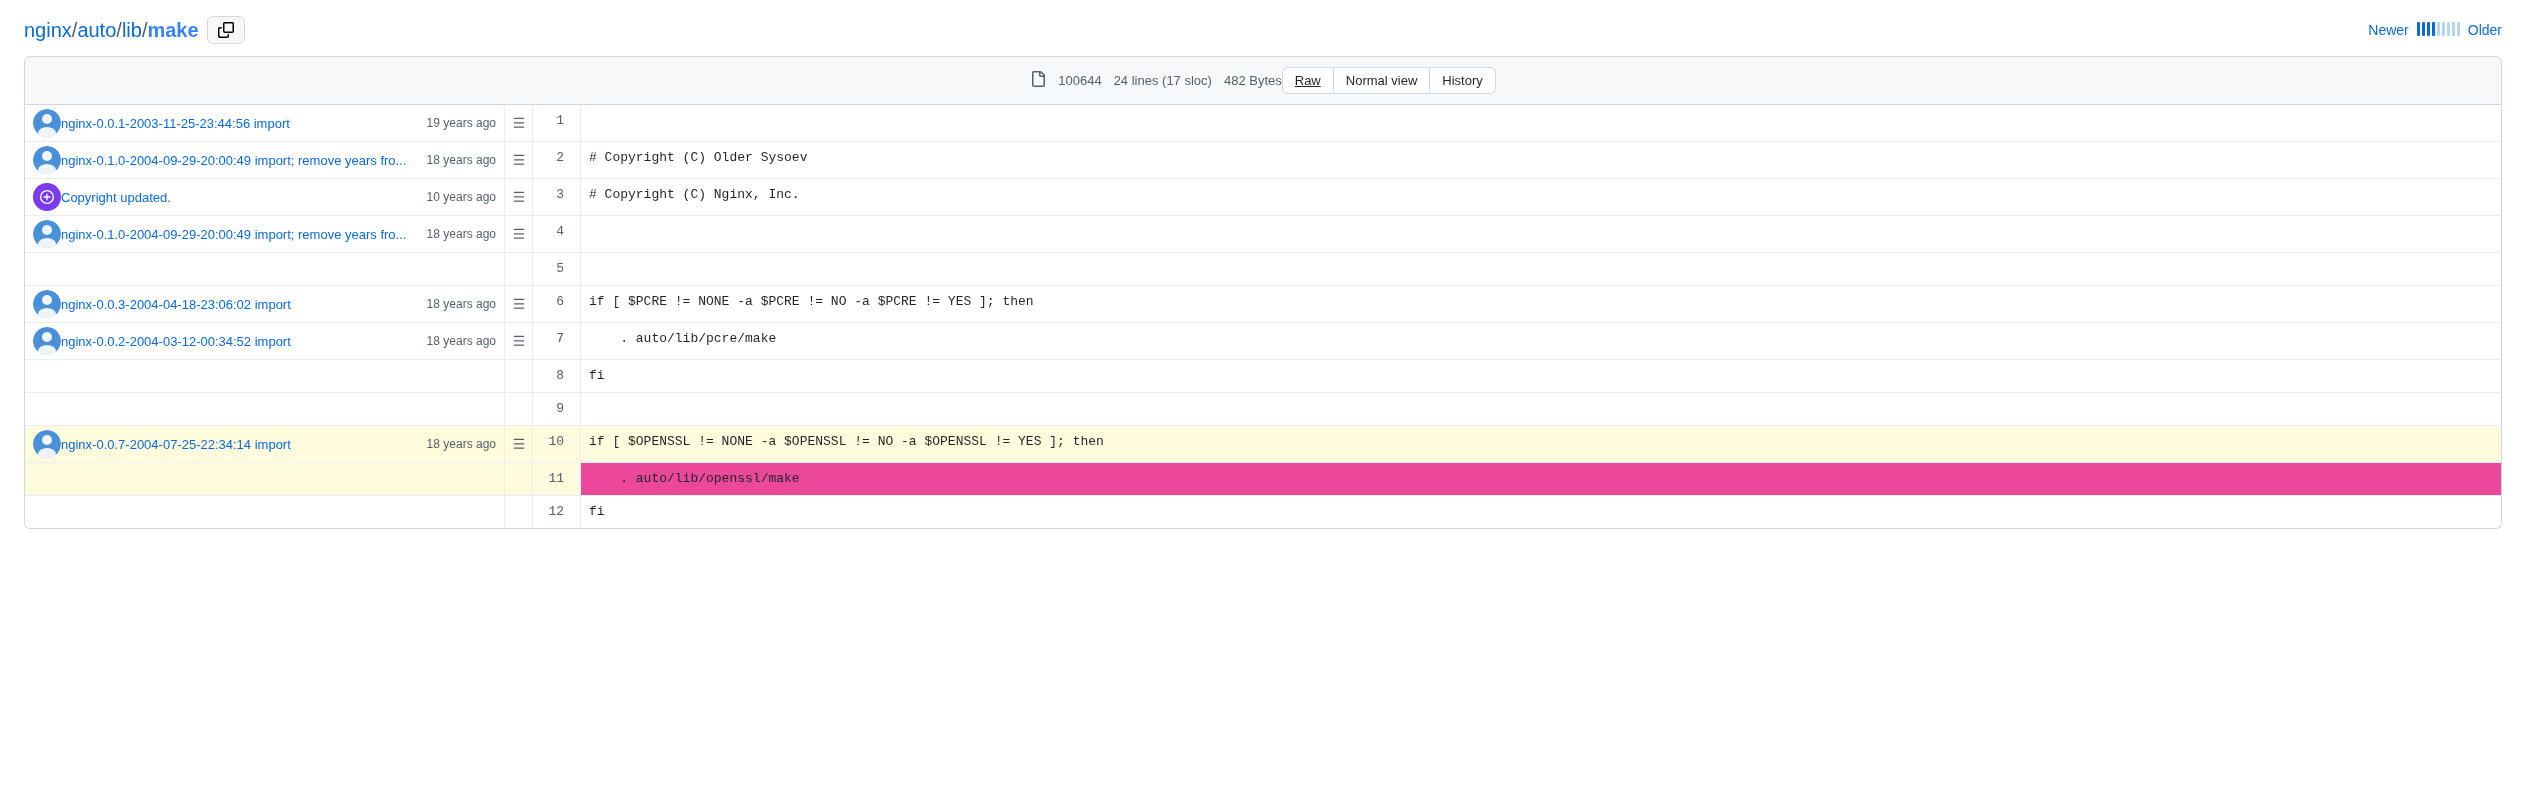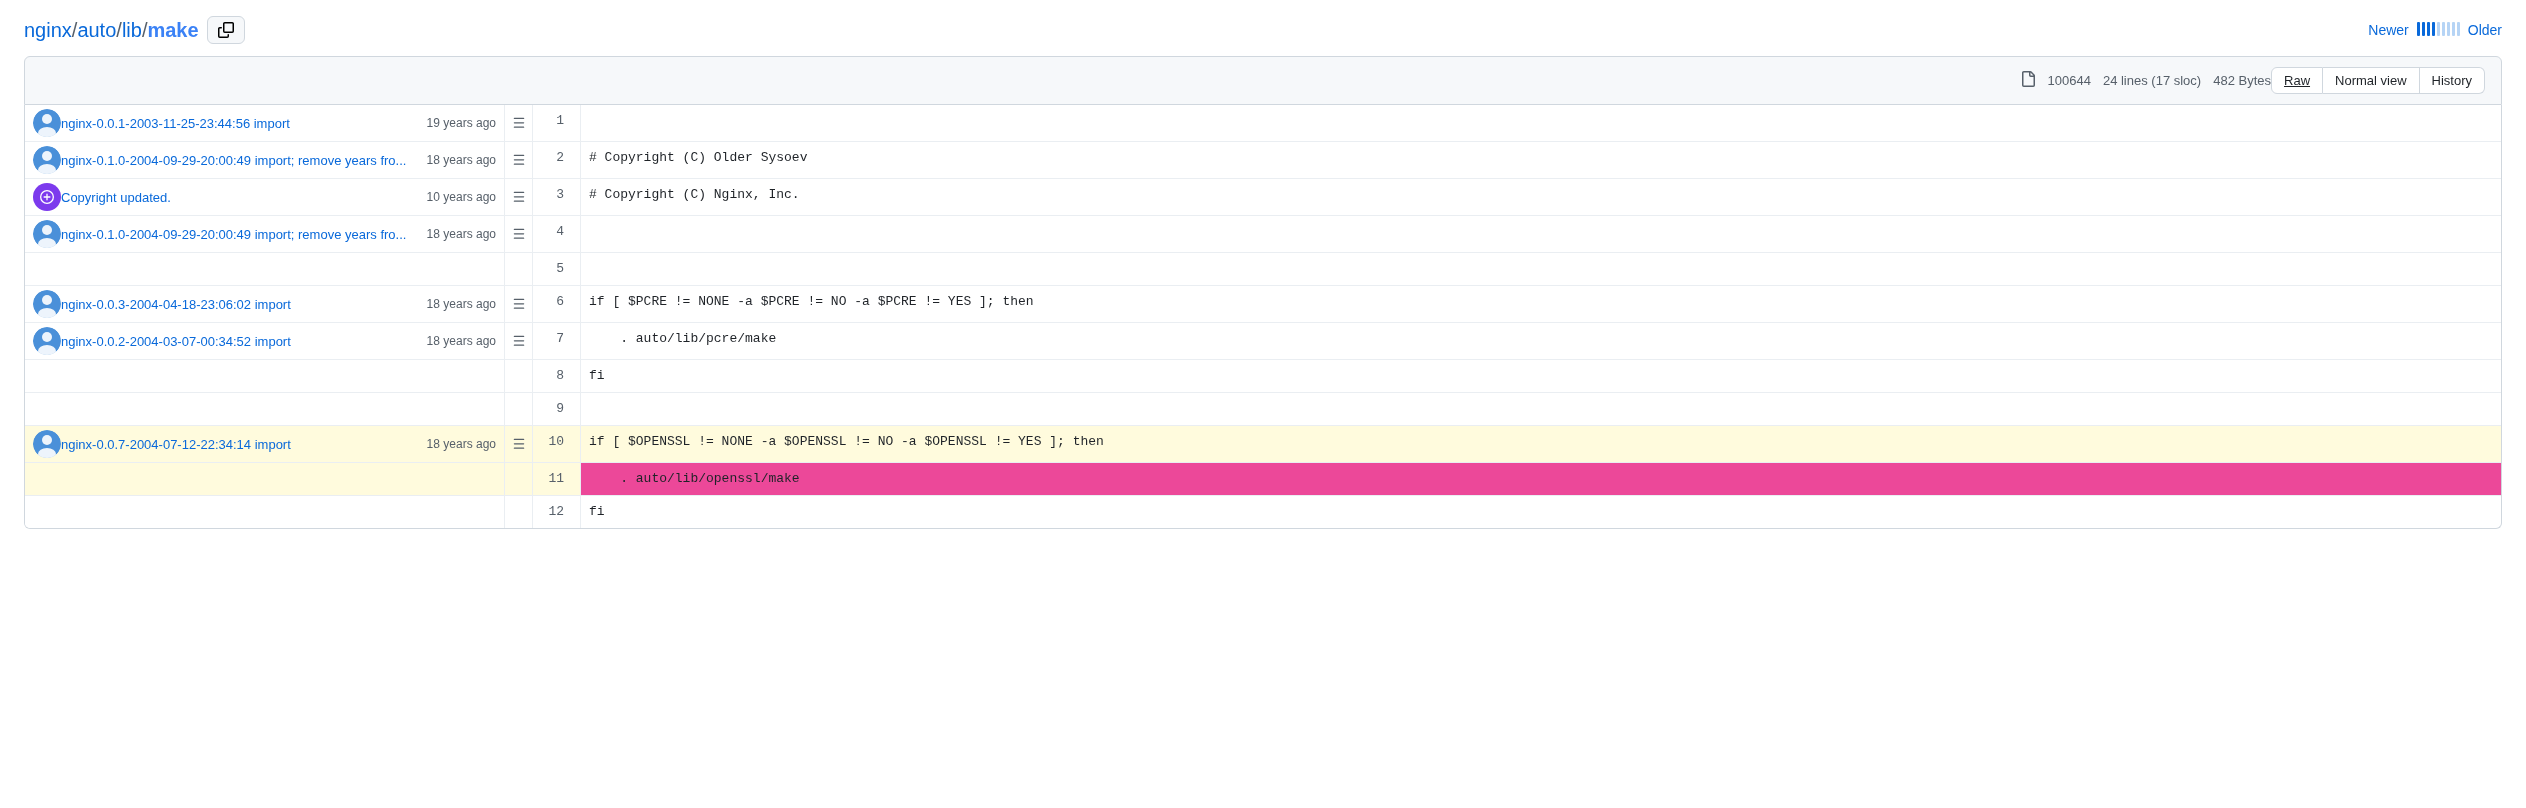--- a/index.html
+++ b/index.html
@@ -62,21 +62,21 @@
     }
 
     
     .file-header {
       margin: 0 24px;
       border: 1px solid #d0d7de;
       border-radius: 6px 6px 0 0;
       background: #f6f8fa;
       display: flex;
       align-items: center;
-      justify-content: flex-end;
+      justify-content: center;
       padding: 10px 16px;
     }
     .file-info {
       display: flex;
       align-items: center;
       gap: 12px;
       font-size: 13px;
       color: #57606a;
     }
     .file-actions {
@@ -426,21 +426,21 @@
   <div class="blame-row">
     <div class="blame-sidebar">
       <div class="blame-sidebar-inner">
         <div class="avatar">
           <svg width="28" height="28" viewBox="0 0 28 28">
               <circle cx="14" cy="14" r="14" fill="#4a90d9"></circle>
               <circle cx="14" cy="10" r="5" fill="#fff" opacity="0.9"></circle>
               <ellipse cx="14" cy="24" rx="9" ry="6" fill="#fff" opacity="0.9"></ellipse>
             </svg>
         </div>
-        <a class="commit-msg" href="#">nginx-0.0.2-2004-03-07-00:34:52 import</a>
+        <a class="commit-msg" href="#">nginx-0.0.2-2004-03-12-00:34:52 import</a>
         <span class="commit-time">18 years ago</span>
       </div>
     </div>
     <div class="code-area">
       <div class="line-actions">
         <svg width="14" height="14" viewBox="0 0 16 16" fill="currentColor">
             <path d="M2 2.75A.75.75 0 0 1 2.75 2h10.5a.75.75 0 0 1 0 1.5H2.75A.75.75 0 0 1 2 2.75Zm0 5A.75.75 0 0 1 2.75 7h10.5a.75.75 0 0 1 0 1.5H2.75A.75.75 0 0 1 2 7.75ZM2.75 12a.75.75 0 0 0 0 1.5h10.5a.75.75 0 0 0 0-1.5H2.75Z"></path>
           </svg>
       </div>
       <div class="line-number">7</div>
@@ -473,21 +473,21 @@
   <div class="blame-row highlighted">
     <div class="blame-sidebar">
       <div class="blame-sidebar-inner">
         <div class="avatar">
           <svg width="28" height="28" viewBox="0 0 28 28">
               <circle cx="14" cy="14" r="14" fill="#4a90d9"></circle>
               <circle cx="14" cy="10" r="5" fill="#fff" opacity="0.9"></circle>
               <ellipse cx="14" cy="24" rx="9" ry="6" fill="#fff" opacity="0.9"></ellipse>
             </svg>
         </div>
-        <a class="commit-msg" href="#">nginx-0.0.7-2004-07-12-22:34:14 import</a>
+        <a class="commit-msg" href="#">nginx-0.0.7-2004-07-25-22:34:14 import</a>
         <span class="commit-time">18 years ago</span>
       </div>
     </div>
     <div class="code-area">
       <div class="line-actions">
         <svg width="14" height="14" viewBox="0 0 16 16" fill="currentColor">
             <path d="M2 2.75A.75.75 0 0 1 2.75 2h10.5a.75.75 0 0 1 0 1.5H2.75A.75.75 0 0 1 2 2.75Zm0 5A.75.75 0 0 1 2.75 7h10.5a.75.75 0 0 1 0 1.5H2.75A.75.75 0 0 1 2 7.75ZM2.75 12a.75.75 0 0 0 0 1.5h10.5a.75.75 0 0 0 0-1.5H2.75Z"></path>
           </svg>
       </div>
       <div class="line-number" style="background:#fffbdd;">10</div>

